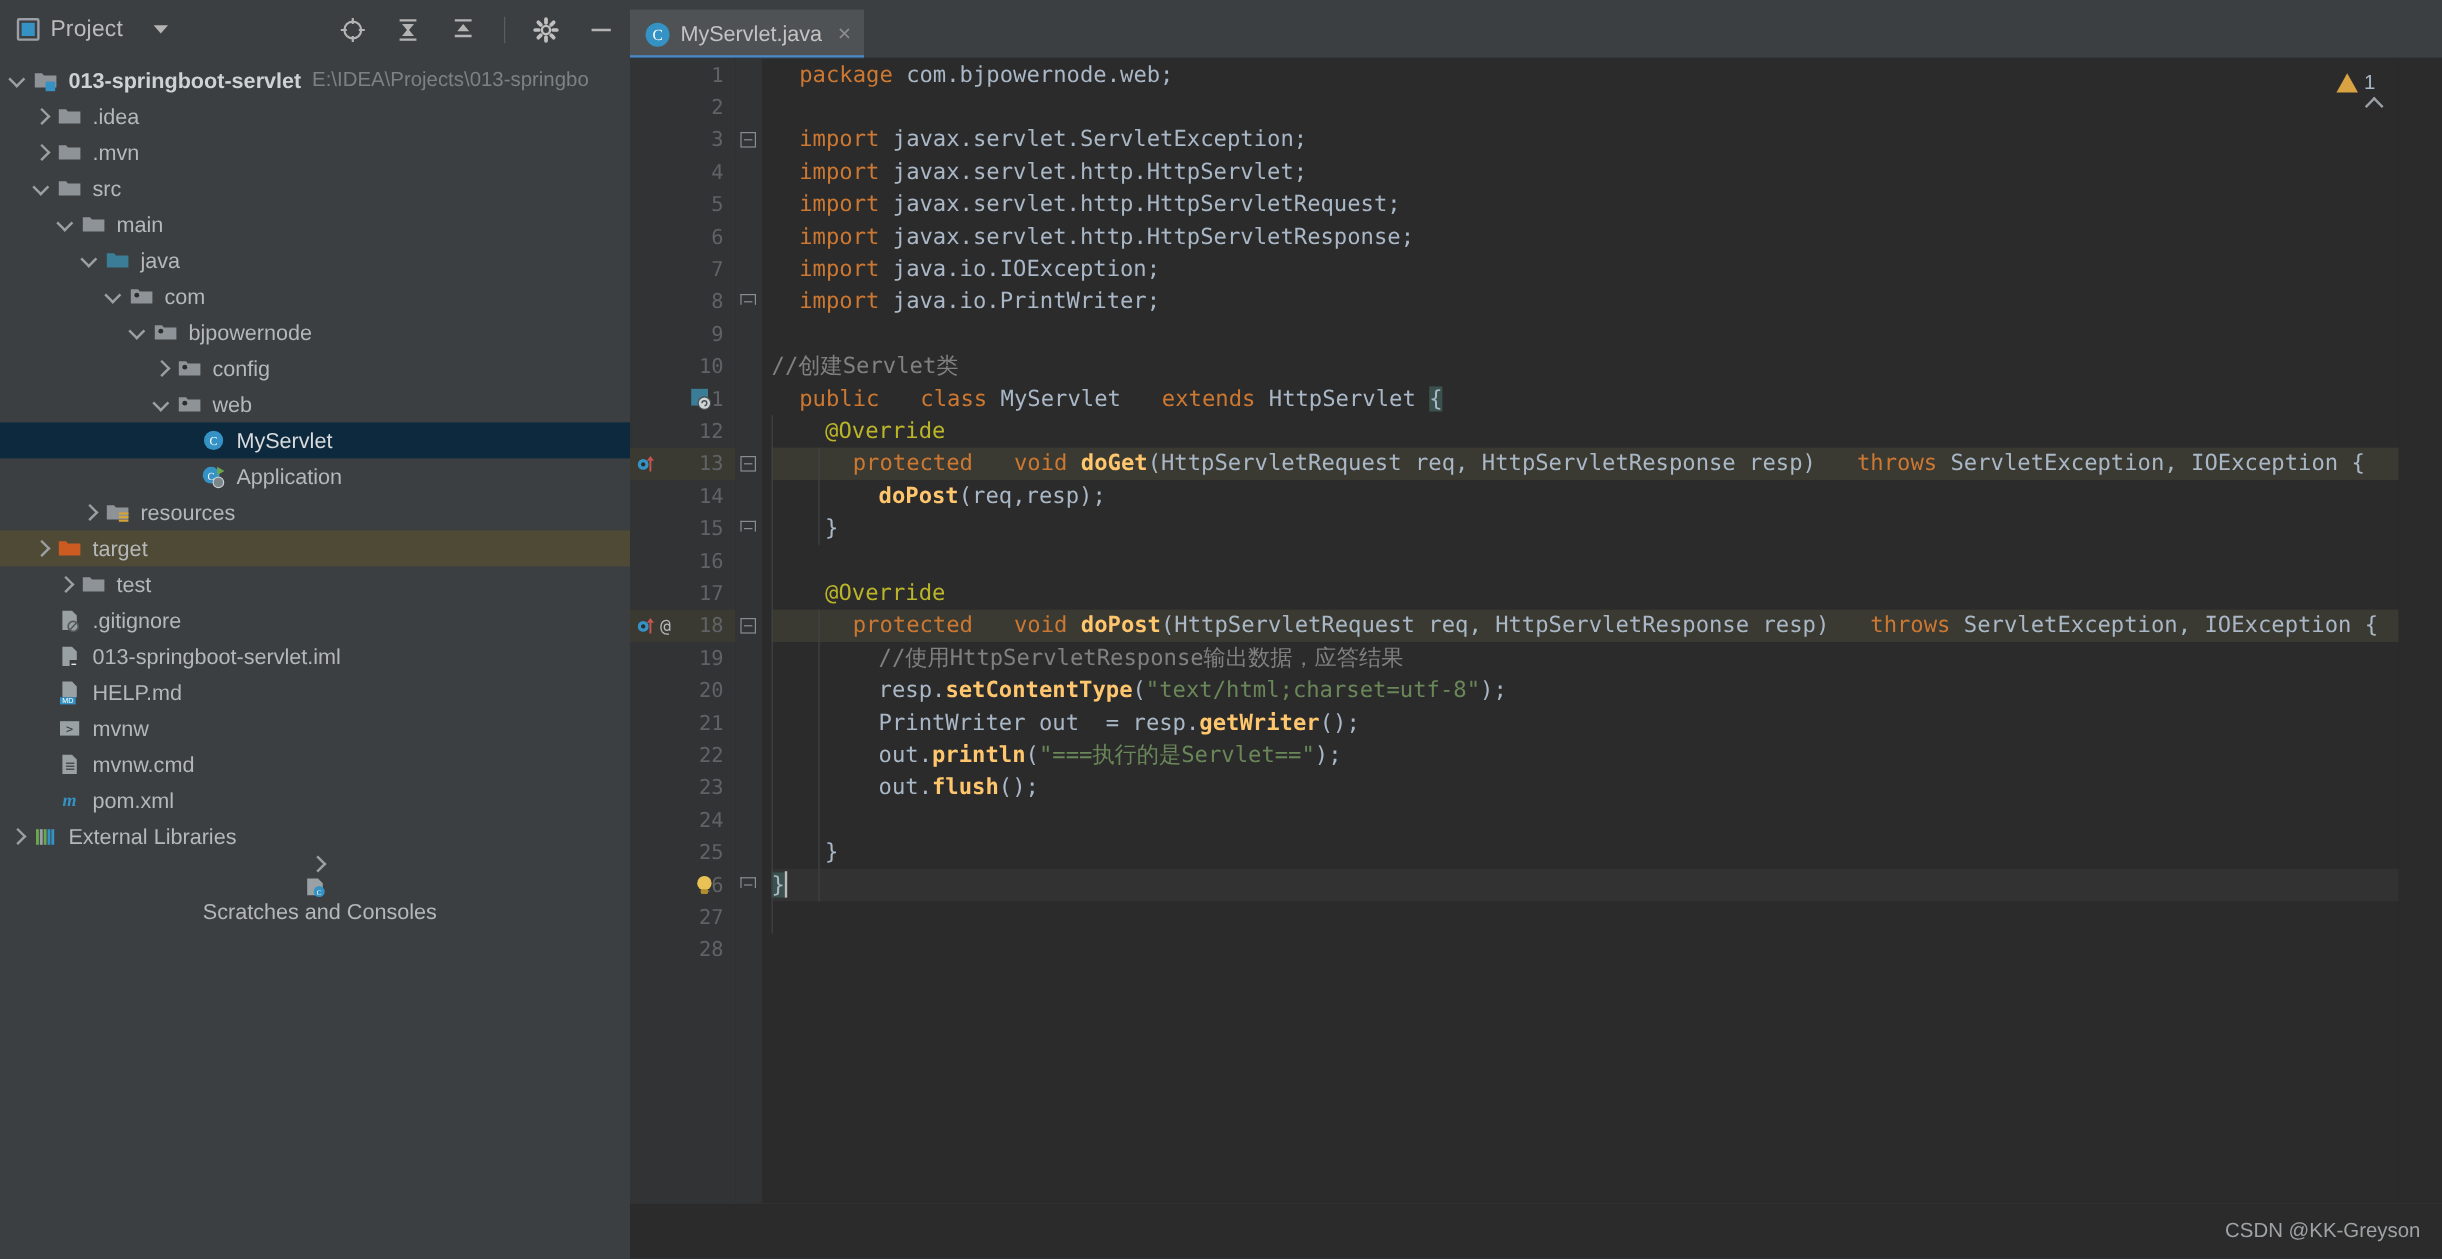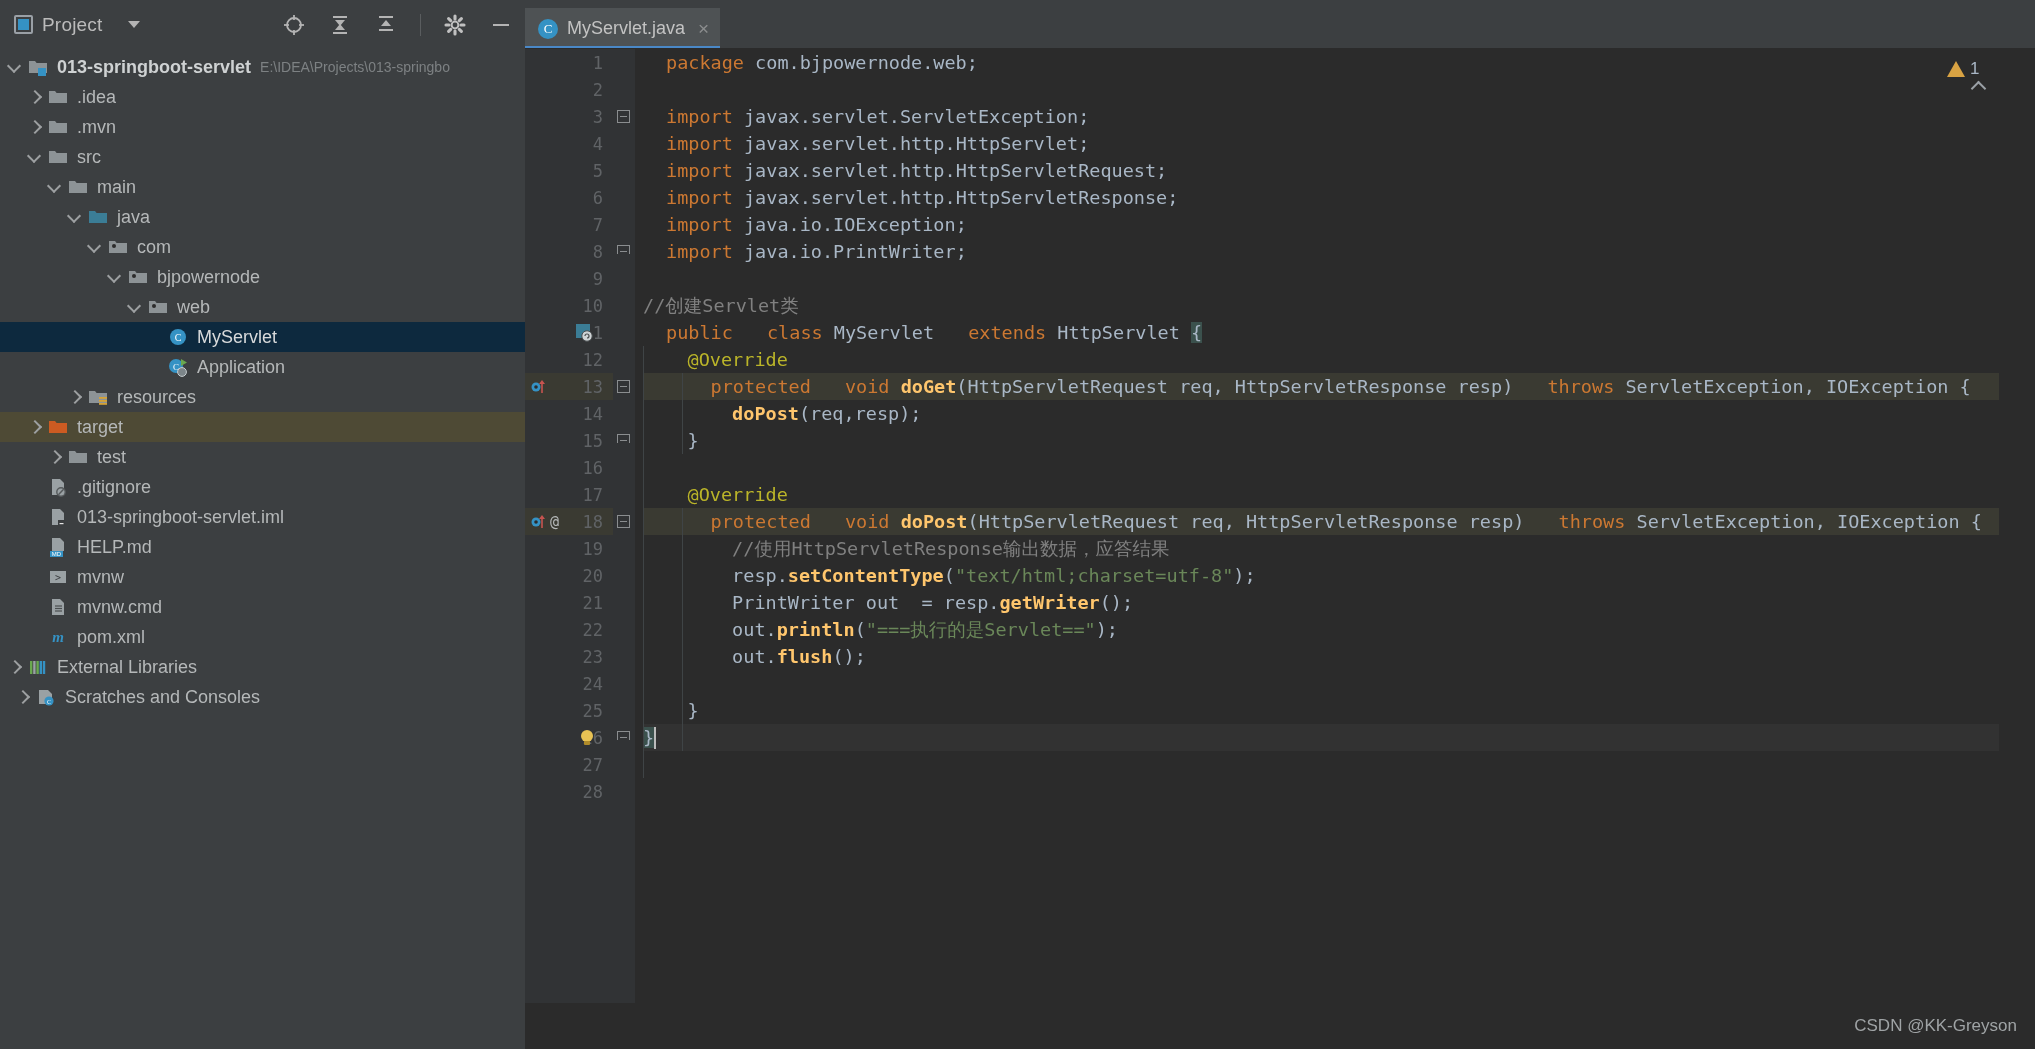--- a/index.html
+++ b/index.html
@@ -113,21 +113,21 @@
     width: 8px; height: 8px;
     border-right: 2px solid #9da0a2;
     border-bottom: 2px solid #9da0a2;
     transform: rotate(-45deg);
   }
   .arrow.open::before { transform: rotate(45deg); left: 3px; top: 2px; }
   .arrow.none::before { content: none; }
   .tree-ico { width: 22px; height: 22px; flex: 0 0 22px; margin-right: 8px; }
   .tree-text { color: #b5b8b9; }
   .tree-text.bold { font-weight: bold; color: #cfd2d3; }
-  .tree-path { color: #7d8183; margin-left: 9px; font-size: 14px; }
+  .tree-path { color: #7d8183; margin-left: 9px; font-size: 17px; }
   .tree-text.sel { color: #d8dadb; }
 
   
   .editor {
     flex: 1 1 auto;
     background: #2b2b2b;
     position: relative;
     display: flex;
     min-width: 0;
     overflow: hidden;
@@ -377,20 +377,28 @@
         </div>
         <div class="tree-row" style="padding-left: 106px;">
           <span class="arrow open"></span>
           <span class="tree-ico"><svg width="22" height="22" viewBox="0 0 22 22">
               <path d="M2 5h6l1.6 2H20v10H2z" fill="#8d9396"></path>
               <circle cx="7" cy="10" r="2" fill="#2b2b2b"></circle>
             </svg></span>
           <span class="tree-text">bjpowernode</span>
         </div>
         <div class="tree-row" style="padding-left: 126px;">
+          <span class="arrow closed"></span>
+          <span class="tree-ico"><svg width="22" height="22" viewBox="0 0 22 22">
+              <path d="M2 5h6l1.6 2H20v10H2z" fill="#8d9396"></path>
+              <circle cx="7" cy="10" r="2" fill="#2b2b2b"></circle>
+            </svg></span>
+          <span class="tree-text">config</span>
+        </div>
+        <div class="tree-row" style="padding-left: 126px;">
           <span class="arrow open"></span>
           <span class="tree-ico"><svg width="22" height="22" viewBox="0 0 22 22">
               <path d="M2 5h6l1.6 2H20v10H2z" fill="#8d9396"></path>
               <circle cx="7" cy="10" r="2" fill="#2b2b2b"></circle>
             </svg></span>
           <span class="tree-text">web</span>
         </div>
         <div class="tree-row selected" style="padding-left: 146px;">
           <span class="arrow none"></span>
           <span class="tree-ico"><svg width="22" height="22" viewBox="0 0 22 22">
@@ -495,21 +503,21 @@
               <g>
                 <rect x="3" y="5" width="2.4" height="13" fill="#6aa84f"></rect>
                 <rect x="6.2" y="5" width="2.4" height="13" fill="#9aa1a4"></rect>
                 <rect x="9.4" y="5" width="2.4" height="13" fill="#6aa84f"></rect>
                 <rect x="12.6" y="5" width="2.4" height="13" fill="#3592c4"></rect>
                 <rect x="15.8" y="5" width="2.4" height="13" fill="#3592c4"></rect>
               </g>
             </svg></span>
           <span class="tree-text">External Libraries</span>
         </div>
-        <div class="tree-row" style="padding-left: 14px;">
+        <div class="tree-row" style="padding-left: 14px; flex-direction: column;">
           <span class="arrow closed"></span>
           <span class="tree-ico"><svg width="22" height="22" viewBox="0 0 22 22">
               <path d="M4 4h9l4 4v10H4z" fill="#9aa1a4"></path>
               <circle cx="14" cy="15" r="4.6" fill="#3592c4"></circle>
               <text x="14" y="18" font-size="6" fill="#ffffff" text-anchor="middle" font-family="serif">C</text>
             </svg></span>
           <span class="tree-text">Scratches and Consoles</span>
         </div>
       </div>
 

